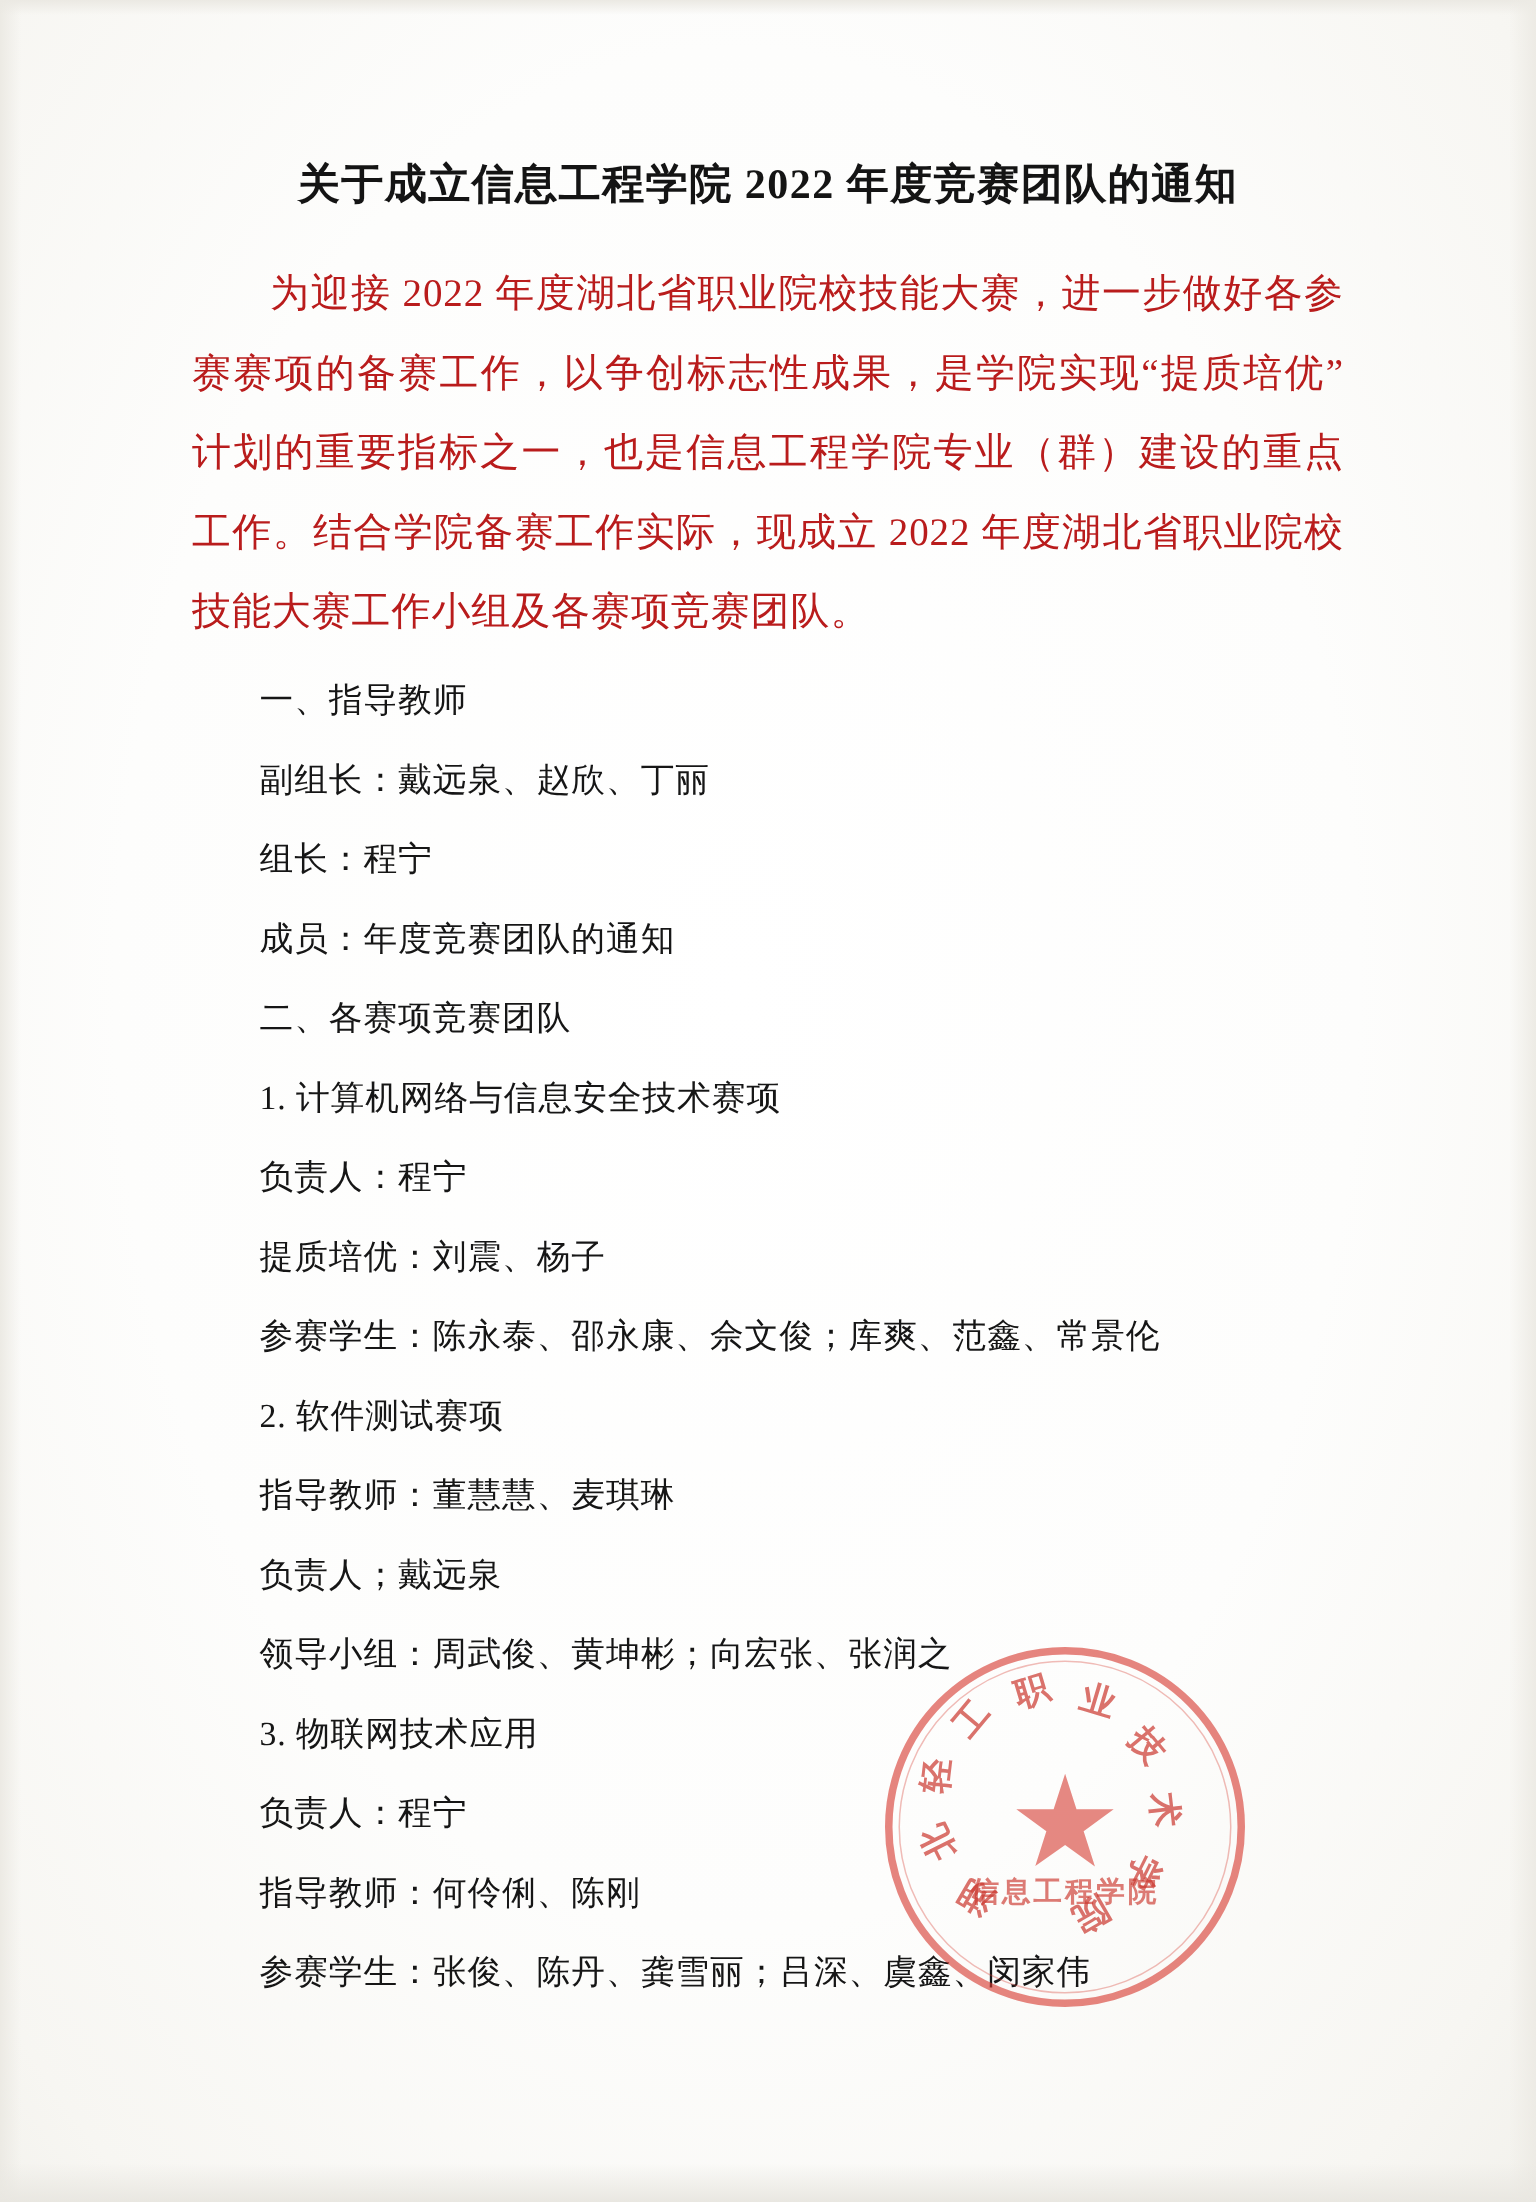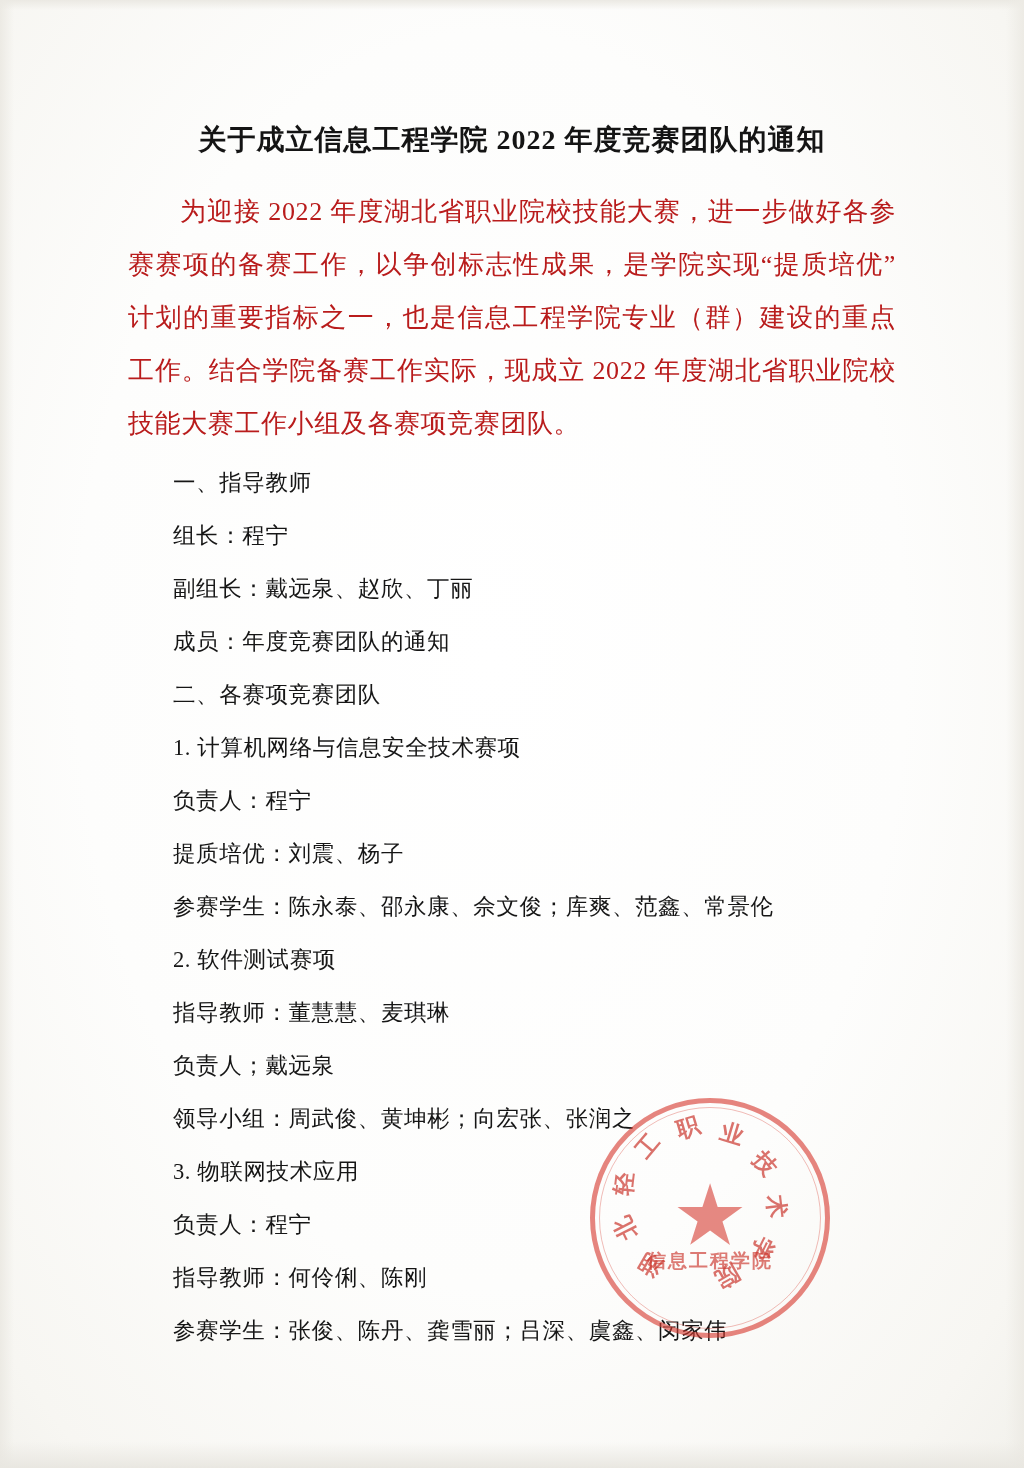--- a/index.html
+++ b/index.html
@@ -50,21 +50,21 @@
     position: absolute;
     right: 0; top: 0; bottom: 0;
     width: 18px;
     background: linear-gradient(to left, #edebe5, rgba(255,255,255,0));
     pointer-events: none;
   }
 
   .content {
     position: absolute;
     left: 128px;
-    top: 120px;
+    top: 104px;
     width: 768px;
   }
 
   .doc-title {
     font-family: "Liberation Serif", "DejaVu Serif", serif;
     font-weight: bold;
     font-size: 28px;
     letter-spacing: 1px;
     text-align: center;
     color: #141414;
@@ -177,22 +177,22 @@
   <div class="scan-edge-right"></div>
   <div class="scan-edge-bottom"></div>
 
   <div class="content">
 
     <h1 class="doc-title">关于成立信息工程学院 2022 年度竞赛团队的通知</h1>
 
     <p class="para">为迎接 2022 年度湖北省职业院校技能大赛，进一步做好各参赛赛项的备赛工作，以争创标志性成果，是学院实现“提质培优”计划的重要指标之一，也是信息工程学院专业（群）建设的重点工作。结合学院备赛工作实际，现成立 2022 年度湖北省职业院校技能大赛工作小组及各赛项竞赛团队。</p>
 
     <p class="section-head">一、指导教师</p>
+    <p class="line">副组长：戴远泉、赵欣、丁丽</p>
     <p class="line">组长：程宁</p>
-    <p class="line">副组长：戴远泉、赵欣、丁丽</p>
     <p class="line">成员：年度竞赛团队的通知</p>
 
     <p class="section-head">二、各赛项竞赛团队</p>
 
     <p class="section-head">1. 计算机网络与信息安全技术赛项</p>
     <p class="line">负责人：程宁</p>
     <p class="line">提质培优：刘震、杨子</p>
     <p class="line">参赛学生：陈永泰、邵永康、佘文俊；库爽、范鑫、常景伦</p>
 
     <p class="section-head">2. 软件测试赛项</p>

